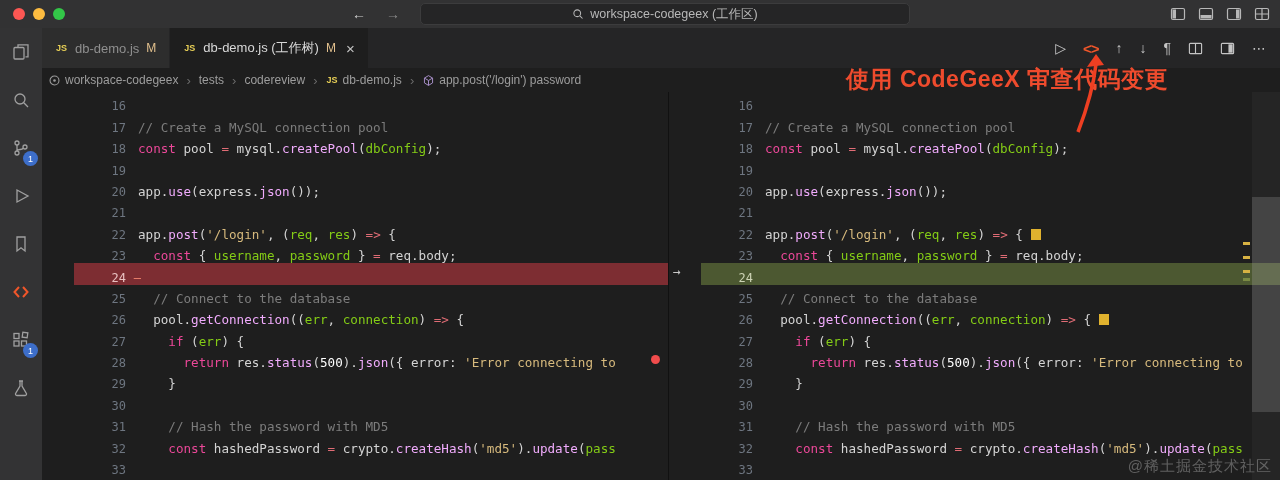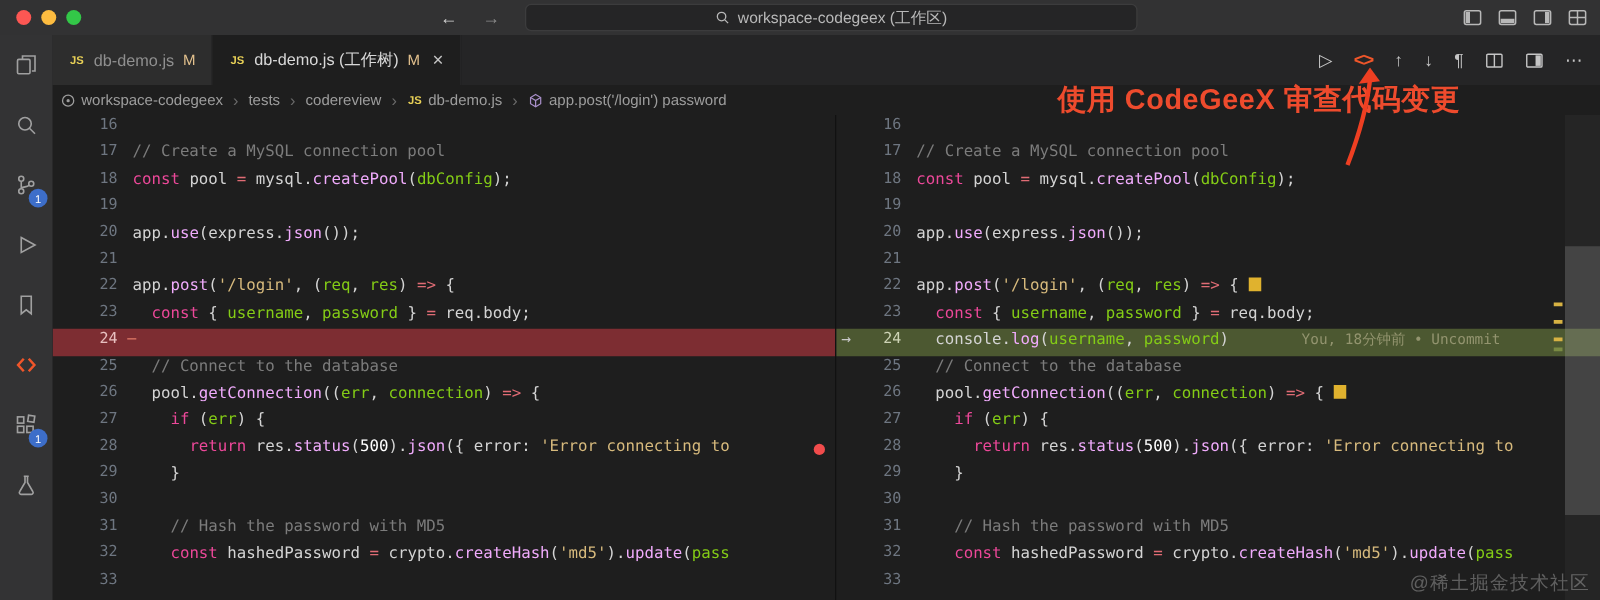--- a/index.html
+++ b/index.html
@@ -35,21 +35,21 @@
   
   .breadcrumbs{position:absolute;left:30px;top:68px;right:0;height:24px;background:#1e1e1e;display:flex;align-items:center;gap:5px;padding-left:18px;font-size:12px;color:#9d9d9d;z-index:3;}
   .bc-sep{color:#6a6a6a;font-size:13px;margin:0 3px;}
   .bc-item{display:flex;align-items:center;gap:4px;}
 
   
   .editor{position:absolute;left:42px;top:92px;right:0;bottom:0;display:flex;font-family:"DejaVu Sans Mono","Liberation Mono",monospace;z-index:1;}
   .pane{position:relative;overflow:hidden;height:100%;background:#1e1e1e;}
   .pane.left{width:626px;}
   .pane.right{flex:1;border-left:1px solid #111;}
-  .row{display:flex;height:21.4px;align-items:flex-start;}
+  .row{display:flex;height:21.4px;align-items:flex-end;margin-left:32px;}
   .ln{flex:0 0 64px;text-align:right;padding-right:12px;color:#6e7681;font-size:12px;position:relative;}
   .lnmark{position:absolute;right:-3px;top:0;color:#f48771;}
   .code{white-space:pre;font-size:12.6px;color:#d4d4d4;overflow:hidden;flex:1;}
   .row.rm{background:#7d2d32;}
   .row.rm .ln{color:#e8c0c0;}
   .row.ad{background:#4c5831;}
   .row.ad .ln{color:#cdd3b5;}
   .cm{color:#7c7c7c}.kw{color:#ec4899}.fn{color:#f0abfc}.st{color:#d7ba7d}
   .vr{color:#84cc16}.nm{color:#ffffff}.op{color:#e06c75}.pl{color:#d4d4d4}
   .bl{color:#93946f;margin-left:58px;font-size:11.5px;}
@@ -331,21 +331,20 @@
         <div class="row ">
           <span class="ln">22</span>
           <span class="code"><span class="pl">app.</span><span class="fn">post</span><span class="pl">(</span><span class="st">'/login'</span><span class="pl">, (</span><span class="vr">req</span><span class="pl">, </span><span class="vr">res</span><span class="pl">) </span><span class="op">=&gt;</span><span class="pl"> {</span><span class="marker"></span></span>
         </div>
         <div class="row ">
           <span class="ln">23</span>
           <span class="code"><span class="pl">  </span><span class="kw">const</span><span class="pl"> { </span><span class="vr">username</span><span class="pl">, </span><span class="vr">password</span><span class="pl"> } </span><span class="op">=</span><span class="pl"> req.body;</span></span>
         </div>
         <div class="row ad">
           <span class="ln">24</span>
-          <span class="code"><span class="pl">  console.</span><span class="fn">log</span><span class="pl">(</span><span class="vr">username</span><span class="pl">, </span><span class="vr">password</span><span class="pl">)</span><span class="bl">You, 18分钟前 • Uncommit</span></span>
         </div>
         <div class="row ">
           <span class="ln">25</span>
           <span class="code"><span class="cm">  // Connect to the database</span></span>
         </div>
         <div class="row ">
           <span class="ln">26</span>
           <span class="code"><span class="pl">  pool.</span><span class="fn">getConnection</span><span class="pl">((</span><span class="vr">err</span><span class="pl">, </span><span class="vr">connection</span><span class="pl">) </span><span class="op">=&gt;</span><span class="pl"> {</span><span class="marker"></span></span>
         </div>
         <div class="row ">

